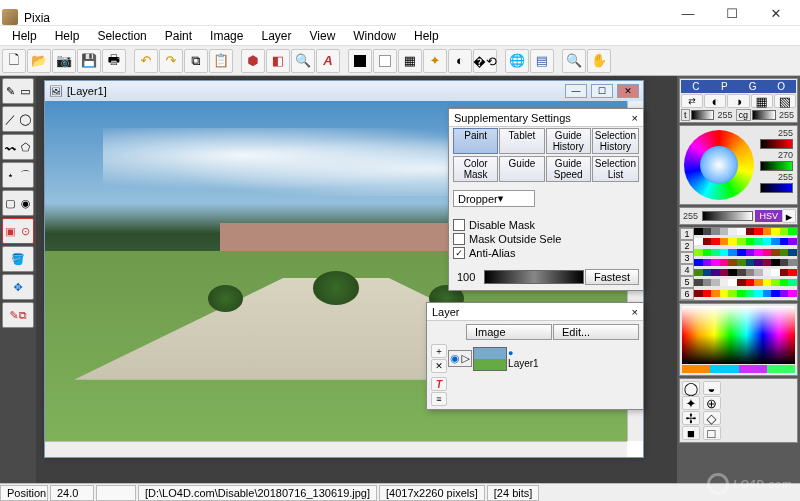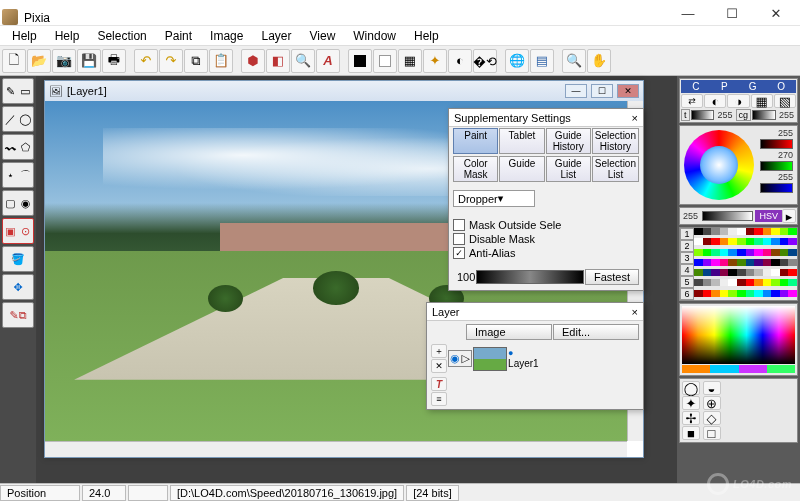--- a/index.html
+++ b/index.html
@@ -193,46 +193,46 @@
       </div>
     <div class="row">
       <div class="tabbtn active">Paint</div>
       <div class="tabbtn">Tablet</div>
       <div class="tabbtn">Guide History</div>
       <div class="tabbtn">Selection History</div>
     </div>
     <div class="row">
       <div class="tabbtn">Color Mask</div>
       <div class="tabbtn">Guide</div>
-      <div class="tabbtn">Guide List</div>
+      <div class="tabbtn">Guide Speed</div>
       <div class="tabbtn">Selection List</div>
     </div>
     <div style="height:6px"></div>
     <div class="row">
       <div class="sel" style="width:82px;">
           <span>Dropper</span>
           <span>▾</span>
         </div>
     </div>
     <div style="height:10px"></div>
     <div class="chk">
         <div class="box"></div>
-        <span>Mask Outside Sele</span>
+        <span>Disable Mask</span>
       </div>
     <div class="chk">
         <div class="box"></div>
-        <span>Disable Mask</span>
+        <span>Mask Outside Sele</span>
       </div>
     <div class="chk">
         <div class="box">✓</div>
         <span>Anti-Alias</span>
       </div>
     <div style="height:8px"></div>
     <div class="row" style="align-items:center">
-      <div class="lbl" style="padding-right:0">100</div>
+      <div class="lbl" style="padding-right:8px">100</div>
       <div class="slider"></div>
       <div class="btn">Fastest</div>
     </div>
     <div style="height:4px"></div>
   </div>
 
   <div class="floatpanel" style="left:426px; top:226px; width:218px;">
     <div class="ptitle">
         <span>Layer</span>
         <span class="x">×</span>
@@ -424,23 +424,24 @@
       <div class="tbtn" style="width:18px;height:14px">⊕</div>
       <div class="tbtn" style="width:18px;height:14px">✢</div>
       <div class="tbtn" style="width:18px;height:14px">◇</div>
       <div class="tbtn" style="width:18px;height:14px">■</div>
       <div class="tbtn" style="width:18px;height:14px">□</div>
     </div>
   </div>
 </div>
 
 <div class="statusbar">
-  <div class="stat" style="width:80px">Position</div>
+  <div class="stat" style="width:48px">Position</div>
   <div class="stat" style="width:44px">24.0</div>
   <div class="stat" style="width:40px"></div>
-  <div class="stat">[D:\LO4D.com\Speed\20180716_130619.jpg]</div>
+  <div class="stat">[D:\LO4D.com\Disable\20180716_130619.jpg]</div>
+  <div class="stat">[4017x2260 pixels]</div>
   <div class="stat">[24 bits]</div>
 </div>
 
 <div class="watermark">
     <div class="wmcirc"></div>
     <span>LO4D.com</span>
   </div>
 
 </body></html>

